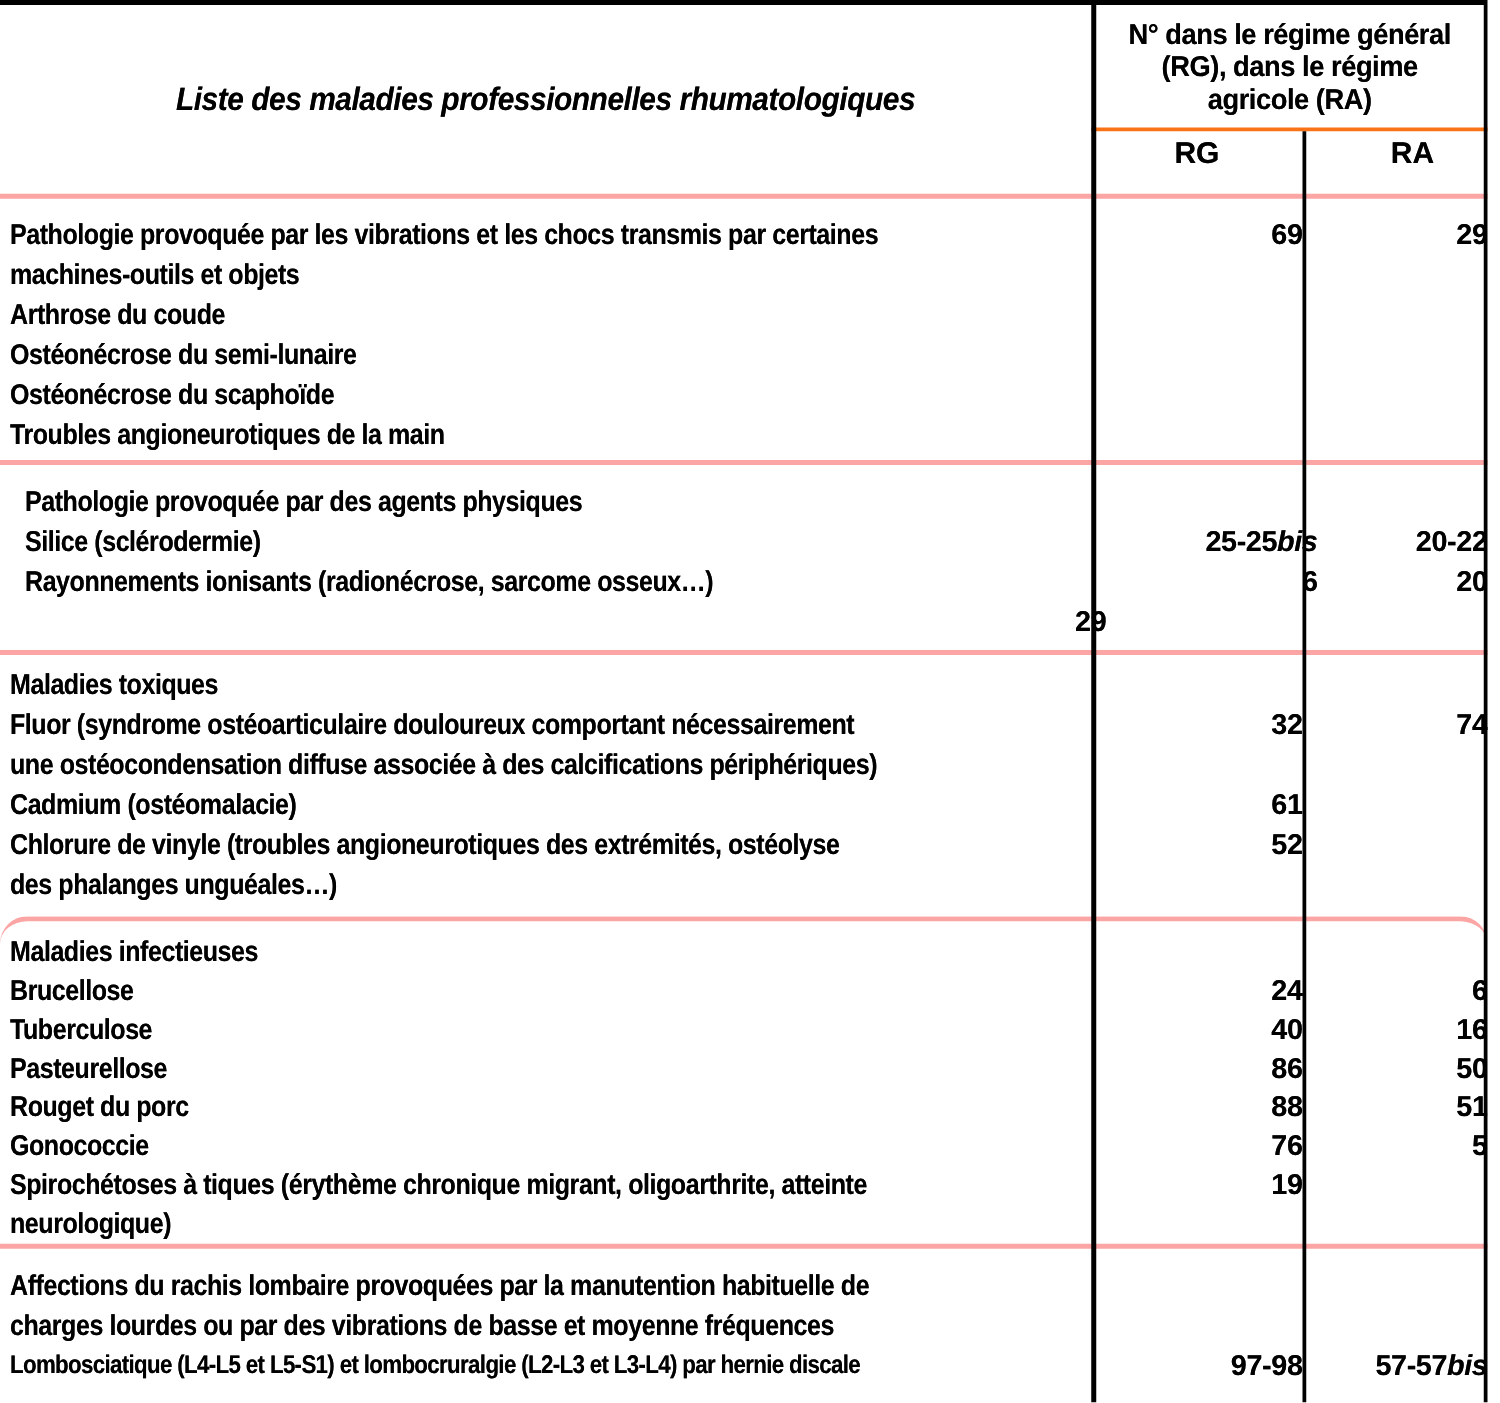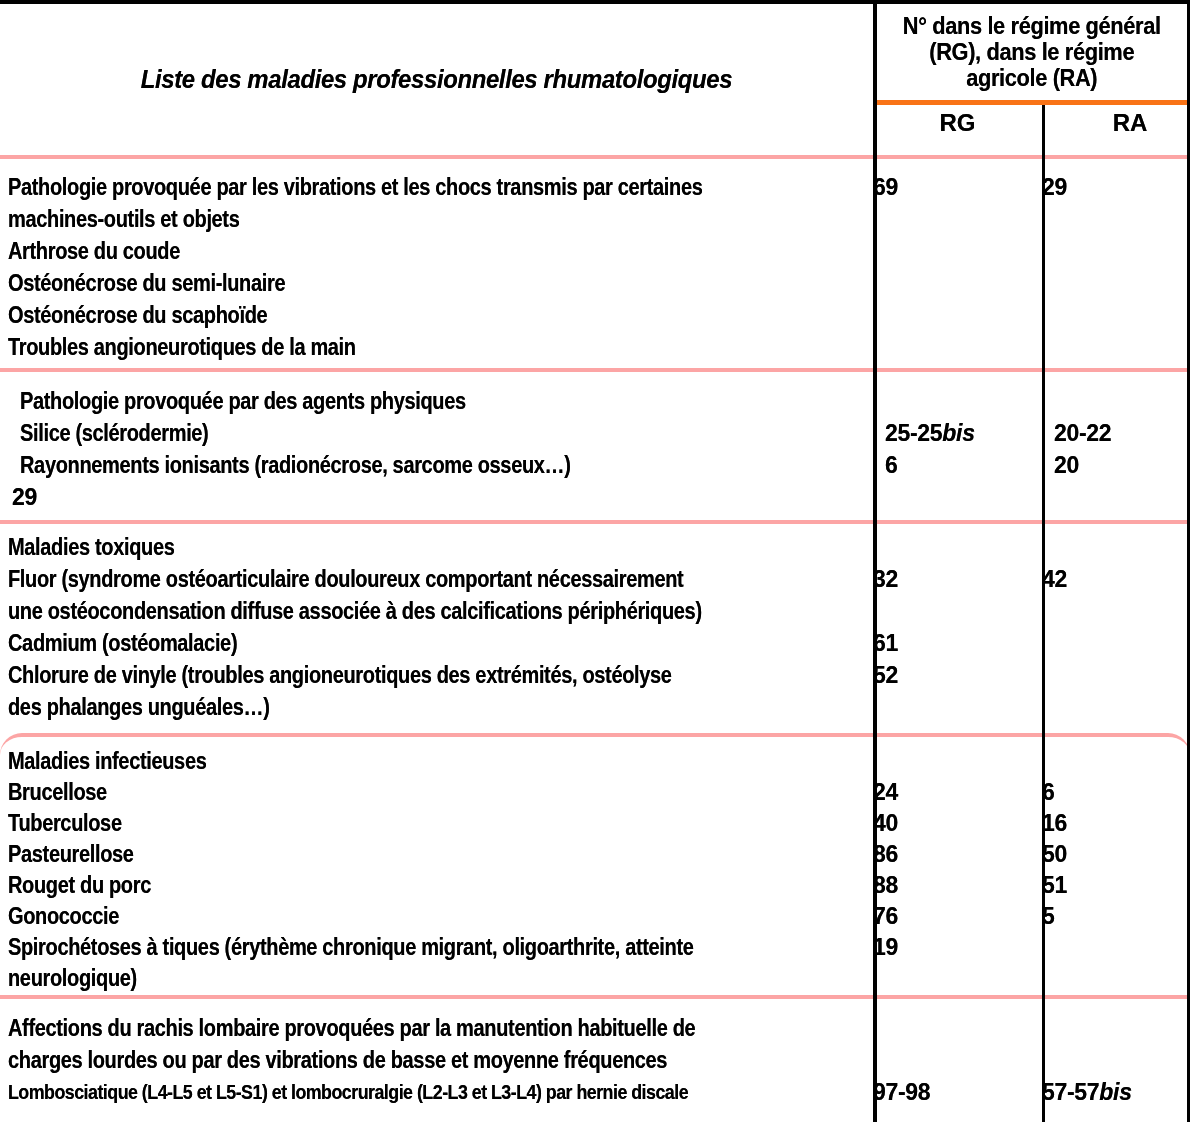--- a/index.html
+++ b/index.html
@@ -7,21 +7,21 @@
        font-family:"Liberation Sans","DejaVu Sans",sans-serif;color:#000;}
   .table{position:relative;width:1190px;height:1122px;background:#fff;
          border-top:4px solid #000;box-sizing:border-box;
          text-shadow:0 0 .5px rgba(0,0,0,.75);}
   
   .header-row{display:flex;height:151px;}
   .h-left{width:873px;display:flex;align-items:center;justify-content:center;
           font-weight:bold;font-size:26px;letter-spacing:-.4px;font-style:italic;}
   .h-left span{display:inline-block;transform:scaleX(.92);transform-origin:50% 50%;}
   .h-right{width:317px;display:flex;flex-direction:column;}
-  .h-merged{height:101px;box-sizing:border-box;border-bottom:5px solid #f97316;
+  .h-merged{height:101px;box-sizing:border-box;border-bottom:3px solid #f97316;
             display:flex;align-items:center;justify-content:center;text-align:center;
             font-weight:bold;font-size:23px;line-height:26px;white-space:pre-line;
             letter-spacing:-.4px;}
   .h-merged span{display:inline-block;transform:scaleX(.95);}
   .h-sub{height:36px;display:flex;}
   .h-rg{width:169px;display:flex;align-items:center;justify-content:center;
         font-weight:bold;font-size:24px;}
   .h-ra{flex:1;display:flex;align-items:center;justify-content:center;
         font-weight:bold;font-size:24px;margin-left:28px;}
   
@@ -31,21 +31,21 @@
   .g1{height:152px;padding-top:13px;padding-left:12px;}
   .g2{height:213px;padding-top:7px;}
   .g3{height:262px;padding-top:9px;grid-auto-rows:31px;border-radius:22px;}
   .g4{height:127px;padding-top:13px;}
   .cell{line-height:32px;}
   .g3 .cell{line-height:31px;}
   .desc{padding-left:8px;white-space:nowrap;}
   .dline{display:inline-block;transform:scaleX(.87);transform-origin:0 50%;
          font-weight:bold;font-size:23px;letter-spacing:-.4px;}
   .dline.compact{font-size:20.5px;letter-spacing:-.6px;}
-  .val{text-align:left;font-weight:bold;font-size:23px;letter-spacing:-.3px;}
+  .val{text-align:right;font-weight:bold;font-size:23px;letter-spacing:-.3px;}
   .val i{font-style:italic;}
   
   .vline-a{position:absolute;left:873px;top:0;bottom:0;width:4px;background:#000;}
   .vline-b{position:absolute;left:1042px;top:101px;bottom:0;width:3px;background:#000;}
   .rborder{position:absolute;left:1187px;top:0;bottom:0;width:3px;background:#000;}
 </style>
 </head>
 <body>
 
 <div class="table">
@@ -100,21 +100,21 @@
         <div class="cell val">20</div>
         <div class="cell val">29</div>
         <div class="cell val"></div>
       </div>
       <div class="group g2">
         <div class="cell desc"><span class="dline">Maladies toxiques</span></div>
         <div class="cell val"></div>
         <div class="cell val"></div>
         <div class="cell desc"><span class="dline">Fluor (syndrome ostéoarticulaire douloureux comportant nécessairement</span></div>
         <div class="cell val">32</div>
-        <div class="cell val">42</div>
+        <div class="cell val">74</div>
         <div class="cell desc"><span class="dline">une ostéocondensation diffuse associée à des calcifications périphériques)</span></div>
         <div class="cell val"></div>
         <div class="cell val"></div>
         <div class="cell desc"><span class="dline">Cadmium (ostéomalacie)</span></div>
         <div class="cell val">61</div>
         <div class="cell val"></div>
         <div class="cell desc"><span class="dline">Chlorure de vinyle (troubles angioneurotiques des extrémités, ostéolyse</span></div>
         <div class="cell val">52</div>
         <div class="cell val"></div>
         <div class="cell desc"><span class="dline">des phalanges unguéales…)</span></div>

